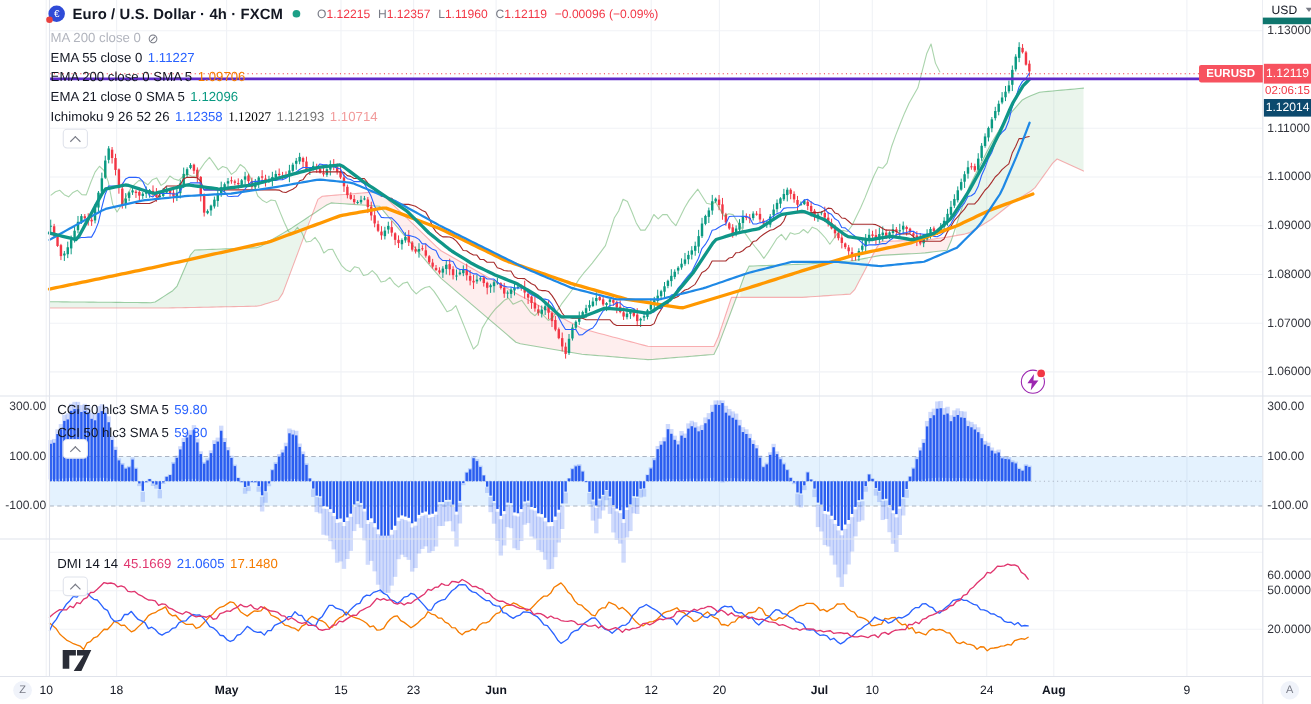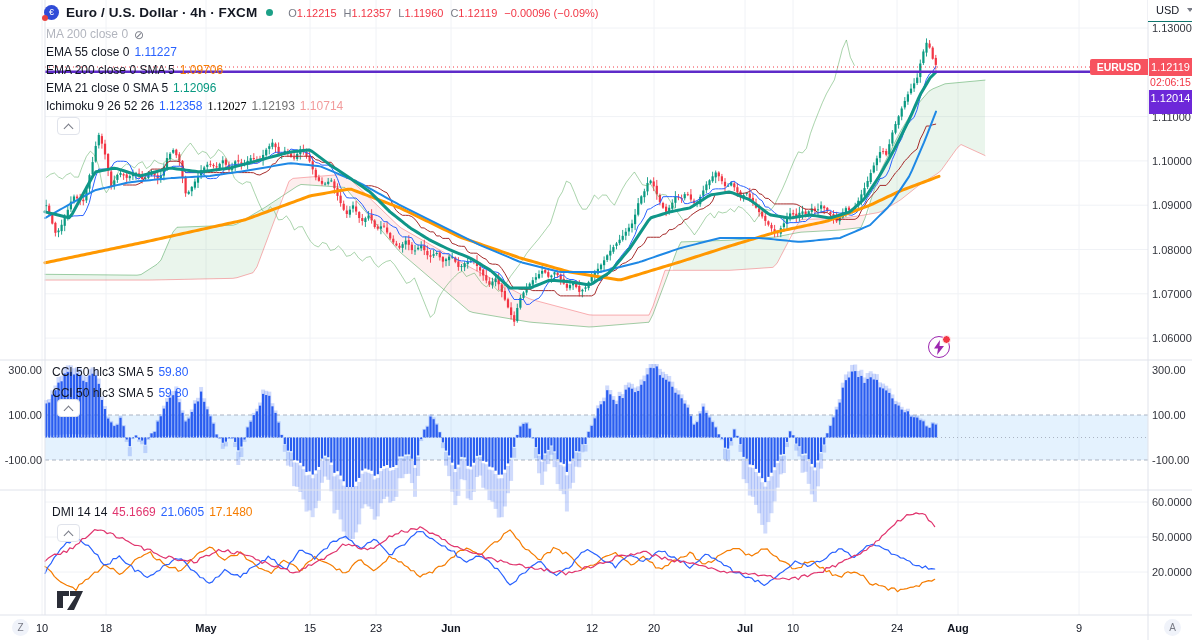--- a/index.html
+++ b/index.html
@@ -23,21 +23,21 @@
   .chev{position:absolute;width:23px;height:18px;border:1px solid #e0e3eb;border-radius:4px;background:#fff;
         box-sizing:border-box;cursor:pointer;}
   .chev::after{content:"";position:absolute;left:7px;top:7px;width:6px;height:6px;border-left:1.5px solid #787b86;
         border-top:1.5px solid #787b86;transform:rotate(45deg);}
   .axlabel{position:absolute;left:1152px;font-size:11px;color:#32343c;height:12px;line-height:12px;}
   .laxlabel{position:absolute;font-size:11px;color:#32343c;height:12px;line-height:12px;width:40px;text-align:right;}
   .tlabel{position:absolute;top:622px;font-size:11px;color:#131722;transform:translateX(-50%);}
   .tlabel.mj{font-weight:700;}
   .badgecirc{position:absolute;width:17px;height:17px;border-radius:50%;background:#f0f3fa;color:#787b86;
         font-size:10px;text-align:center;line-height:17px;cursor:pointer;}
-  .usdbtn{left:1148px;top:0;width:44px;height:22px;border-bottom:1px solid #0f766e;box-sizing:border-box;
+  .usdbtn{left:1148px;top:0;width:44px;height:22px;border-bottom:6px solid #0f766e;box-sizing:border-box;
         font-size:11px;color:#131722;line-height:21px;padding-left:8px;cursor:pointer;background:#fff;}
   .usdbtn .car{display:inline-block;margin-left:5px;width:0;height:0;border-left:3.5px solid transparent;
         border-right:3.5px solid transparent;border-top:4px solid #787b86;vertical-align:2px;}
   .pxbox{position:absolute;left:1149px;width:43px;color:#fff;font-size:11px;text-align:center;}
   .cntdwn{position:absolute;left:1149px;width:43px;font-size:10.5px;text-align:center;}
   .symbadge{position:absolute;color:#fff;font-size:10.5px;font-weight:700;height:16px;line-height:16px;
         padding:0 7px;border-radius:2px 0 0 2px;}
   .litbtn{position:absolute;left:928px;top:336px;width:22px;height:22px;border-radius:50%;
         border:1.6px solid #9c27b0;box-sizing:border-box;background:#fff;cursor:pointer;}
   .litbtn svg{position:absolute;left:4px;top:3px;}
@@ -1298,34 +1298,34 @@
       <div class="axlabel" style="top: 22px;">1.13000</div>
       <div class="axlabel" style="top: 110.6px;">1.11000</div>
       <div class="axlabel" style="top: 154.9px;">1.10000</div>
       <div class="axlabel" style="top: 199.2px;">1.09000</div>
       <div class="axlabel" style="top: 243.5px;">1.08000</div>
       <div class="axlabel" style="top: 287.8px;">1.07000</div>
       <div class="axlabel" style="top: 332.1px;">1.06000</div>
       <div class="axlabel" style="top: 364px;">300.00</div>
       <div class="axlabel" style="top: 409px;">100.00</div>
       <div class="axlabel" style="top: 454px;">-100.00</div>
-      <div class="axlabel" style="top: 496px;">60.0000</div>
+      <div class="axlabel" style="top: 517px;">60.0000</div>
       <div class="axlabel" style="top: 531px;">50.0000</div>
       <div class="axlabel" style="top: 566px;">20.0000</div>
     </div>
   <div id="leftAxis">
       <div class="laxlabel" style="left: 2px; top: 364px;">300.00</div>
       <div class="laxlabel" style="left: 2px; top: 409px;">100.00</div>
       <div class="laxlabel" style="left: 2px; top: 454px;">-100.00</div>
     </div>
 
   <div class="symbadge" id="symBadge" style="top: 59px; background: rgb(247, 82, 95); right: 44px;">EURUSD</div>
   <div class="pxbox" id="lastBox" style="top: 58px; height: 18px; line-height: 18px; background: rgb(247, 82, 95);">1.12119</div>
   <div class="cntdwn" id="cntd" style="top: 76px; color: rgb(242, 54, 69);">02:06:15</div>
-  <div class="pxbox" id="lvlBox" style="top: 90px; height: 24px; line-height: 16px; background: #6d28d9;">1.12014</div>
+  <div class="pxbox" id="lvlBox" style="top: 90px; height: 16px; line-height: 16px; background: #0c4a6e;">1.12014</div>
 
   <div id="timeAxis">
       <div class="tlabel" style="left: 42px;">10</div>
       <div class="tlabel" style="left: 106px;">18</div>
       <div class="tlabel mj" style="left: 206px;">May</div>
       <div class="tlabel" style="left: 310px;">15</div>
       <div class="tlabel" style="left: 376px;">23</div>
       <div class="tlabel mj" style="left: 451px;">Jun</div>
       <div class="tlabel" style="left: 592px;">12</div>
       <div class="tlabel" style="left: 654px;">20</div>

